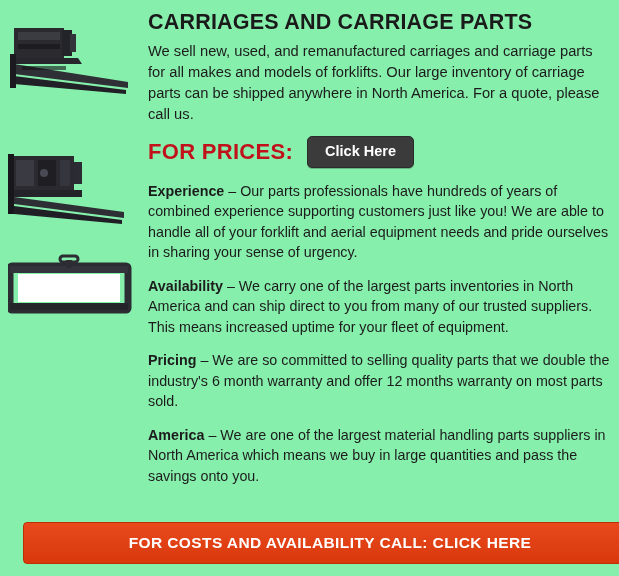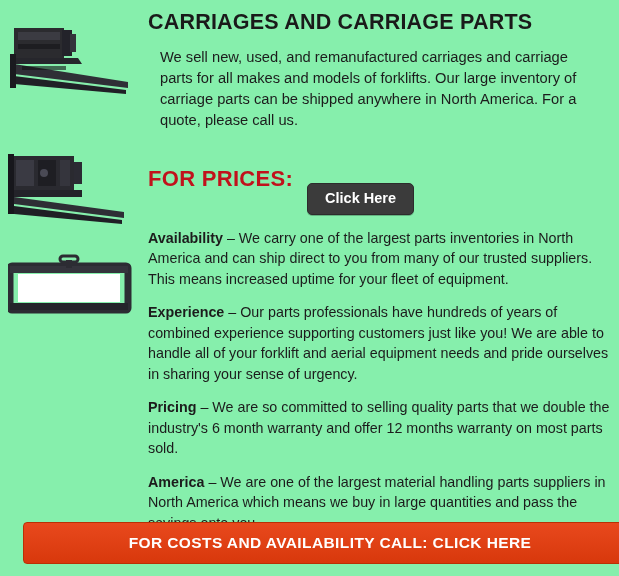--- a/index.html
+++ b/index.html
@@ -40,21 +40,21 @@
   }
   h1.title {
     margin: 0 0 6px 0;
     font-size: 21.5px;
     line-height: 25px;
     font-weight: bold;
     letter-spacing: 0.2px;
     color: #1a1a1a;
   }
   p.intro {
-    margin: 12px;
+    margin: 0;
     font-size: 14.7px;
     line-height: 21px;
     color: #1c1c1c;
   }
   .prices-row {
     display: flex;
     align-items: center;
     margin-top: 11px;
     margin-bottom: 10px;
   }
@@ -71,21 +71,20 @@
     background: #3b3b3b;
     color: #ffffff;
     font-size: 14.5px;
     font-weight: bold;
     padding: 7px 17px 8px 17px;
     border-radius: 5px;
     border: 1px solid #2c2c2c;
     cursor: pointer;
     line-height: 1;
     box-shadow: 0 1px 0 rgba(0,0,0,0.25);
-    margin-top: 40px;
   }
   .feature {
     margin-top: 13px;
     font-size: 14.3px;
     line-height: 20.5px;
     color: #1c1c1c;
   }
   .feature .fname {
     font-weight: bold;
   }
@@ -165,25 +164,25 @@
     <h1 class="title">CARRIAGES AND CARRIAGE PARTS</h1>
 
     <p class="intro">We sell new, used, and remanufactured carriages and carriage parts for all makes and models of forklifts. Our large inventory of carriage parts can be shipped anywhere in North America. For a quote, please call us.</p>
 
     <div class="prices-row">
       <span class="prices-label">FOR PRICES:</span>
       <button class="click-here-btn">Click Here</button>
     </div>
 
     <div class="feature">
-      <span class="fname">Availability</span><span> – We carry one of the largest parts inventories in North America and can ship direct to you from many of our trusted suppliers. This means increased uptime for your fleet of equipment.</span>
+      <span class="fname">Experience</span><span> – Our parts professionals have hundreds of years of combined experience supporting customers just like you!  We are able to handle all of your forklift and aerial equipment needs and pride ourselves in sharing your sense of urgency.</span>
     </div>
 
     <div class="feature">
-      <span class="fname">Experience</span><span> – Our parts professionals have hundreds of years of combined experience supporting customers just like you!  We are able to handle all of your forklift and aerial equipment needs and pride ourselves in sharing your sense of urgency.</span>
+      <span class="fname">Availability</span><span> – We carry one of the largest parts inventories in North America and can ship direct to you from many of our trusted suppliers. This means increased uptime for your fleet of equipment.</span>
     </div>
 
     <div class="feature">
       <span class="fname">Pricing</span><span> – We are so committed to selling quality parts that we double the industry's 6 month warranty and offer 12 months warranty on most parts sold.</span>
     </div>
 
 
     <div class="feature">
       <span class="fname">America</span><span> – We are one of the largest material handling parts suppliers in North America which means we buy in large quantities and pass the savings onto you.</span>
     </div>

